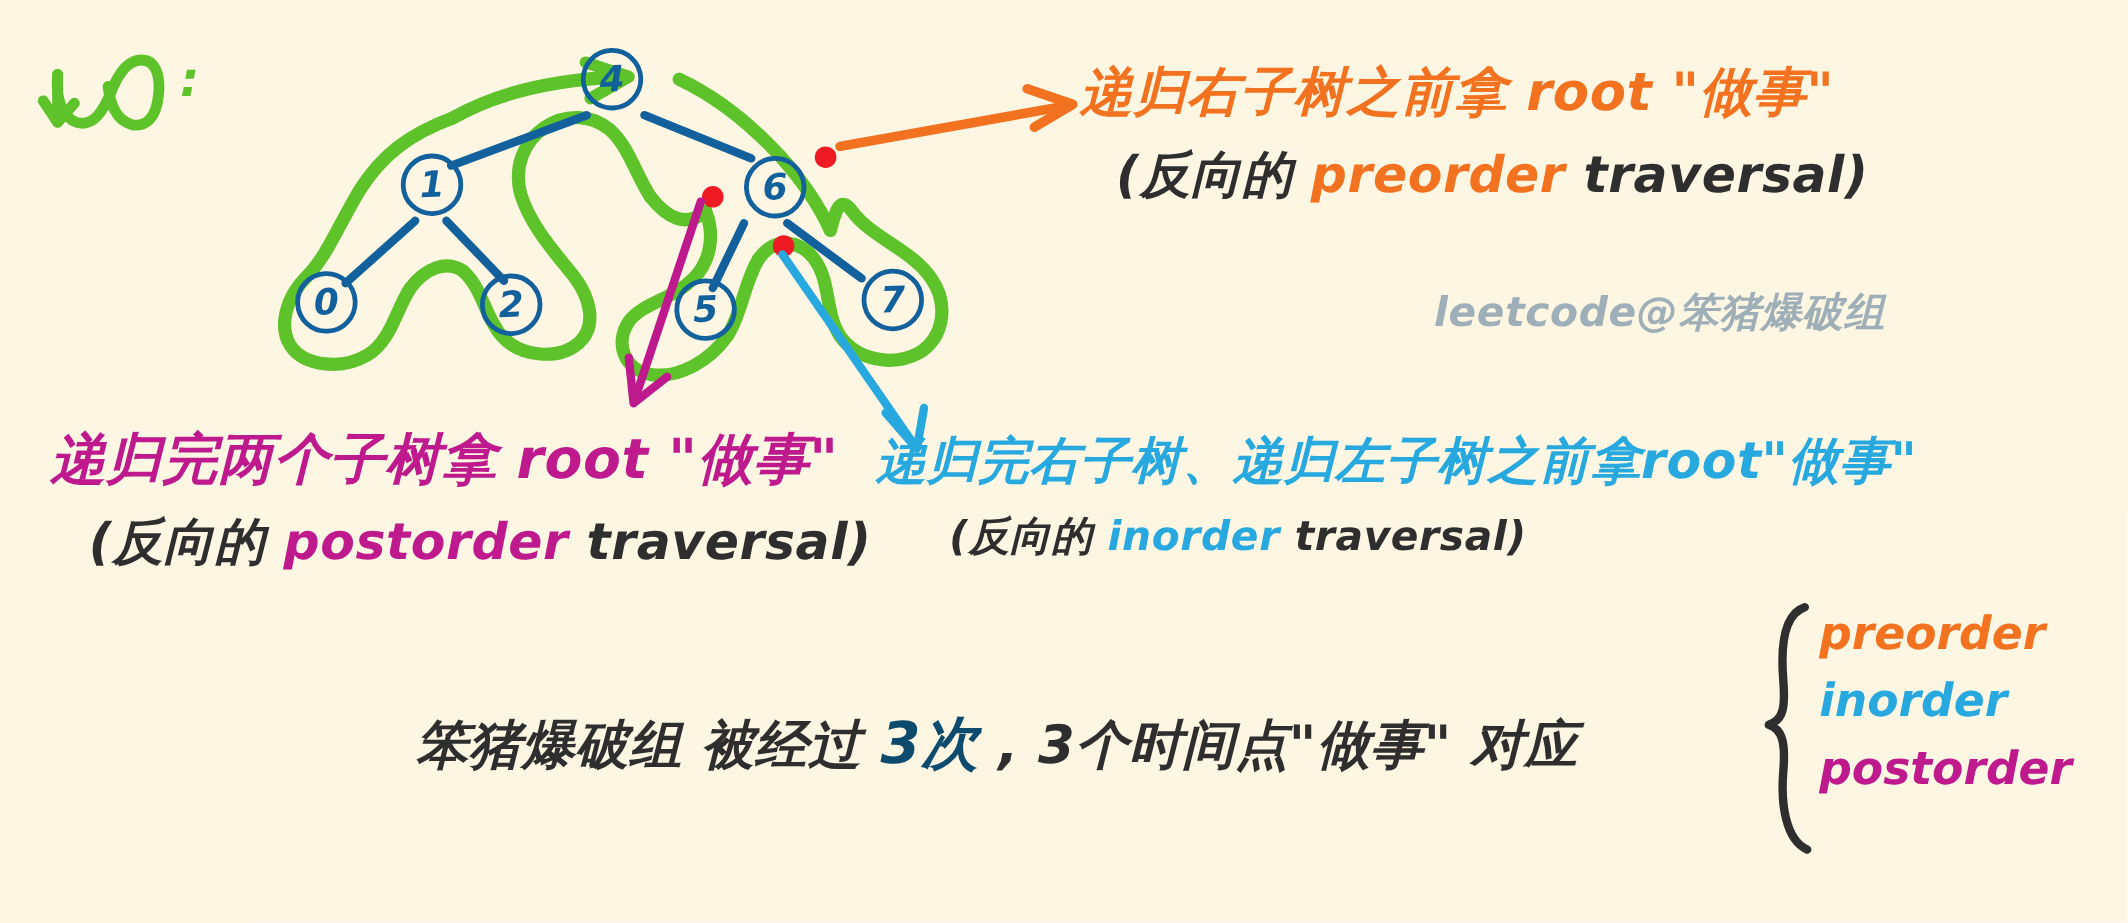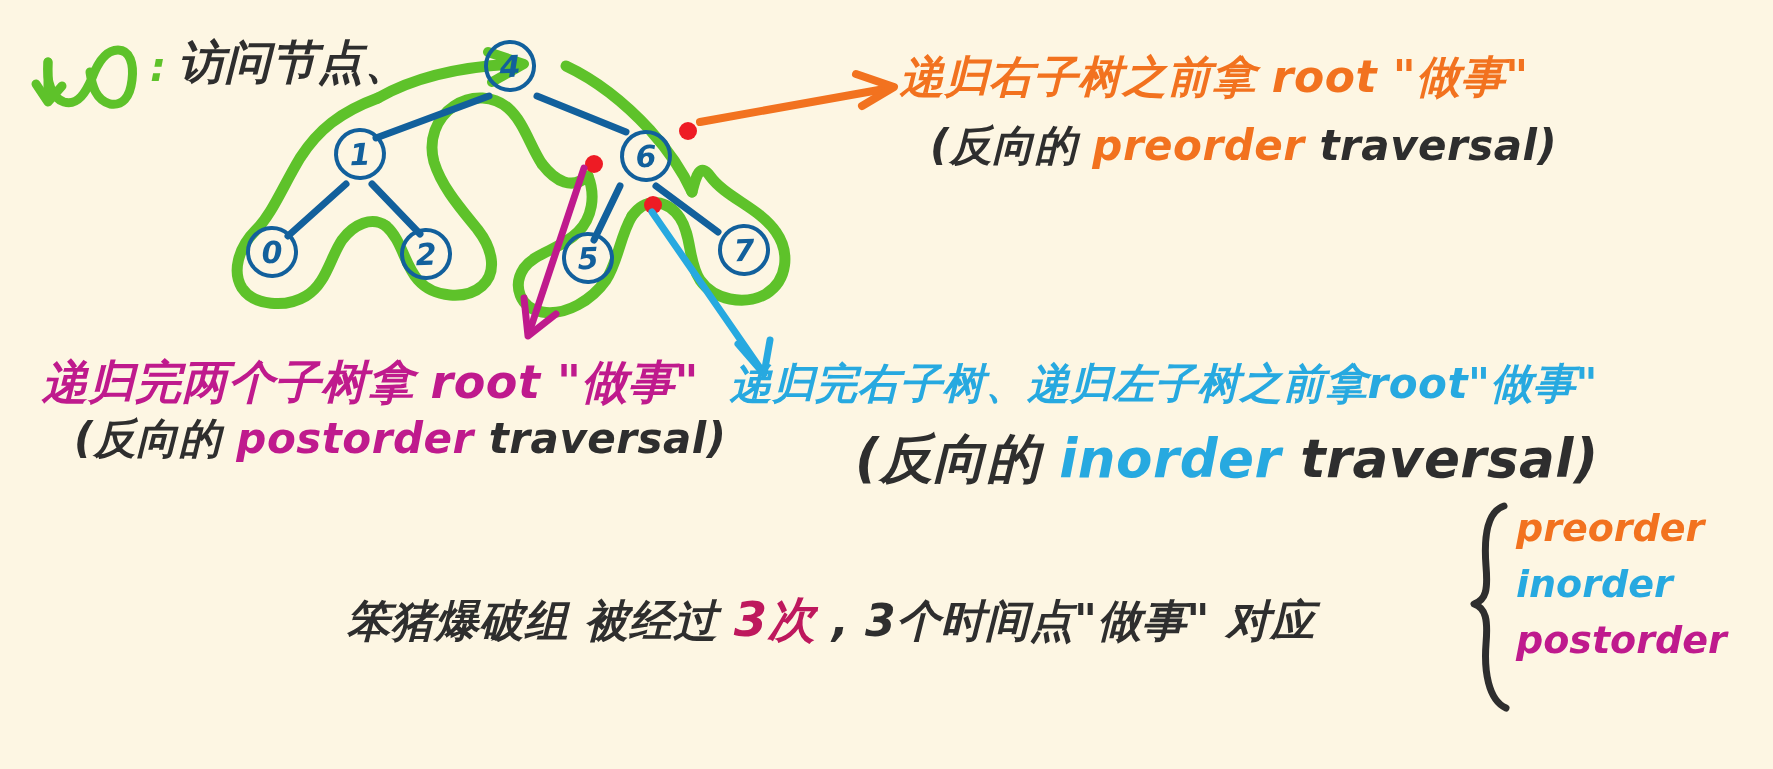--- a/index.html
+++ b/index.html
@@ -30,21 +30,21 @@
     letter-spacing: 0.5px;
   }
   .hand {
     font-style: italic;
   }
   
   .c-black   { color: #2e2e2e; }
   .c-orange  { color: #f2721f; }
   .c-cyan    { color: #27a9e0; }
   .c-magenta { color: #bf1a8d; }
-  .c-red     { color: #be185d; }
+  .c-red     { color: #0c4a6e; }
   .c-green   { color: #5ec22a; }
   .c-grey    { color: #8fa3b0; }
 
   
   .node {
     position: absolute;
     width: 52px;
     height: 52px;
     border: 4px solid #12609c;
     border-radius: 50%;
@@ -179,44 +179,44 @@
       <path d="M524 298 L 528 336 L 556 314"></path>
     </g>
 
     <g fill="none" stroke="#27a9e0" stroke-width="7" stroke-linecap="round" stroke-linejoin="round">
       <path d="M652 212 L 760 368"></path>
       <path d="M738 344 L 764 374 L 770 340"></path>
     </g>
   </svg>
 
   <div class="txt hand c-green" style="left:150px; top:44px; font-size:40px;">:</div>
-  <div class="txt hand c-black" style="left:178px; top:32px; font-size:46px;">访问节点、</div>
 
   <div>
     <div class="txt hand c-orange" style="left:900px; top:48px; font-size:44px;">递归右子树之前拿 root "做事"</div>
     <div class="txt" style="left:930px; top:118px; font-size:42px;text-align:right;">
       <span class="hand c-black">(反向的</span>
       <span class="hand c-orange">preorder</span>
       <span class="hand c-black">traversal)</span>
     </div>
   </div>
 
+  <div class="txt wm c-grey" style="left:1195px; top:238px;">leetcode@笨猪爆破组</div>
 
   <div>
     <div class="txt hand c-magenta" style="left:42px; top:352px; font-size:46px;">递归完两个子树拿 root "做事"</div>
-    <div class="txt" style="left:74px; top:411px; font-size:42px;">
+    <div class="txt" style="left:74px; top:424px; font-size:42px;">
       <span class="hand c-black">(反向的</span>
       <span class="hand c-magenta">postorder</span>
       <span class="hand c-black">traversal)</span>
     </div>
   </div>
 
   <div>
     <div class="txt hand c-cyan" style="left:730px; top:356px; font-size:42px;">递归完右子树、递归左子树之前拿root"做事"</div>
-    <div class="txt" style="left:855px; top:424px; font-size:53px;">
+    <div class="txt" style="left:791px; top:424px; font-size:34px;">
       <span class="hand c-black">(反向的</span>
       <span class="hand c-cyan">inorder</span>
       <span class="hand c-black">traversal)</span>
     </div>
   </div>
 
   <div class="txt" style="left:346px; top:588px; font-size:44px;">
     <span class="hand c-black">笨猪爆破组 被经过</span>
     <span class="hand c-red" style="font-size:48px;">3次</span>
     <span class="hand c-black">, 3个时间点"做事" 对应</span>

